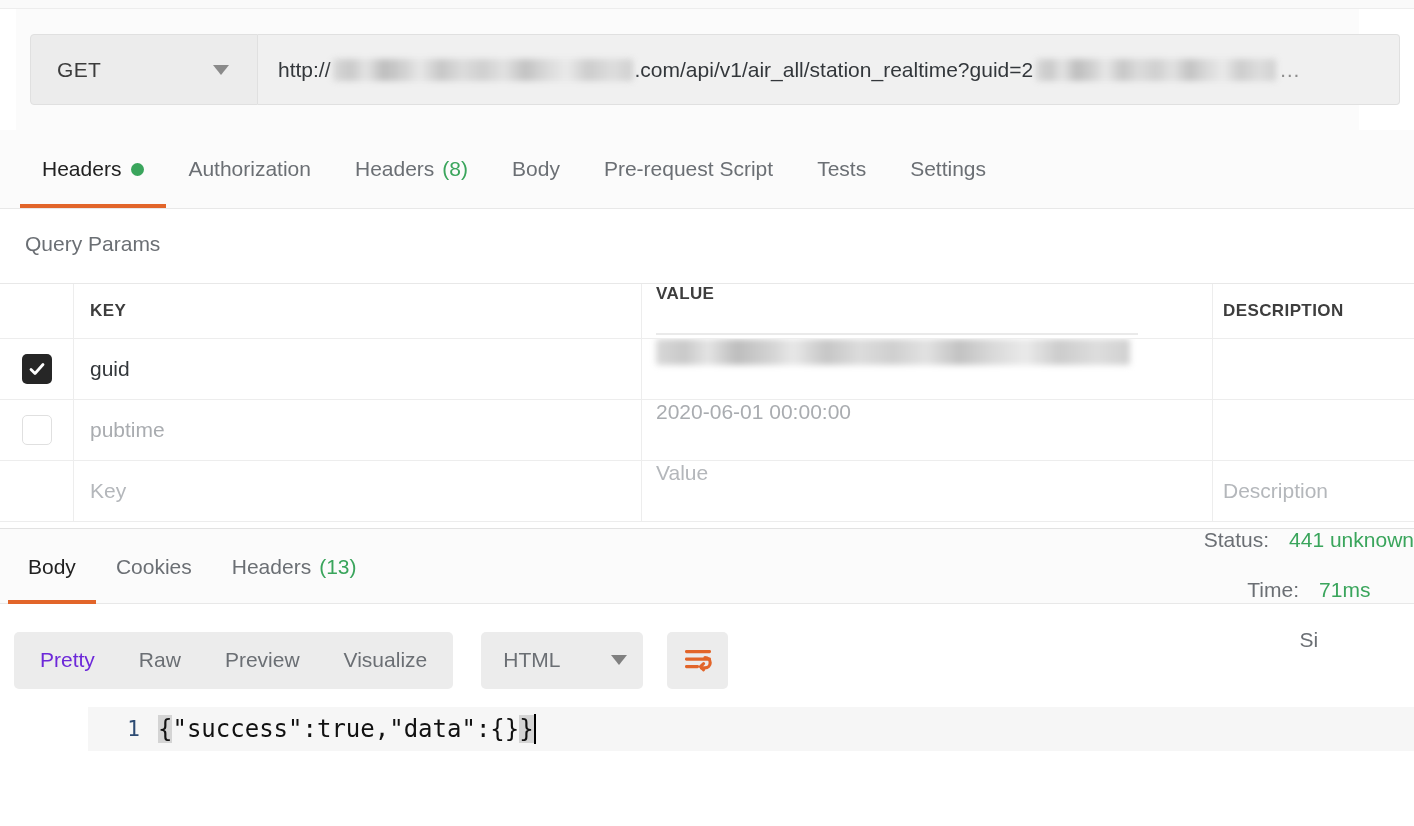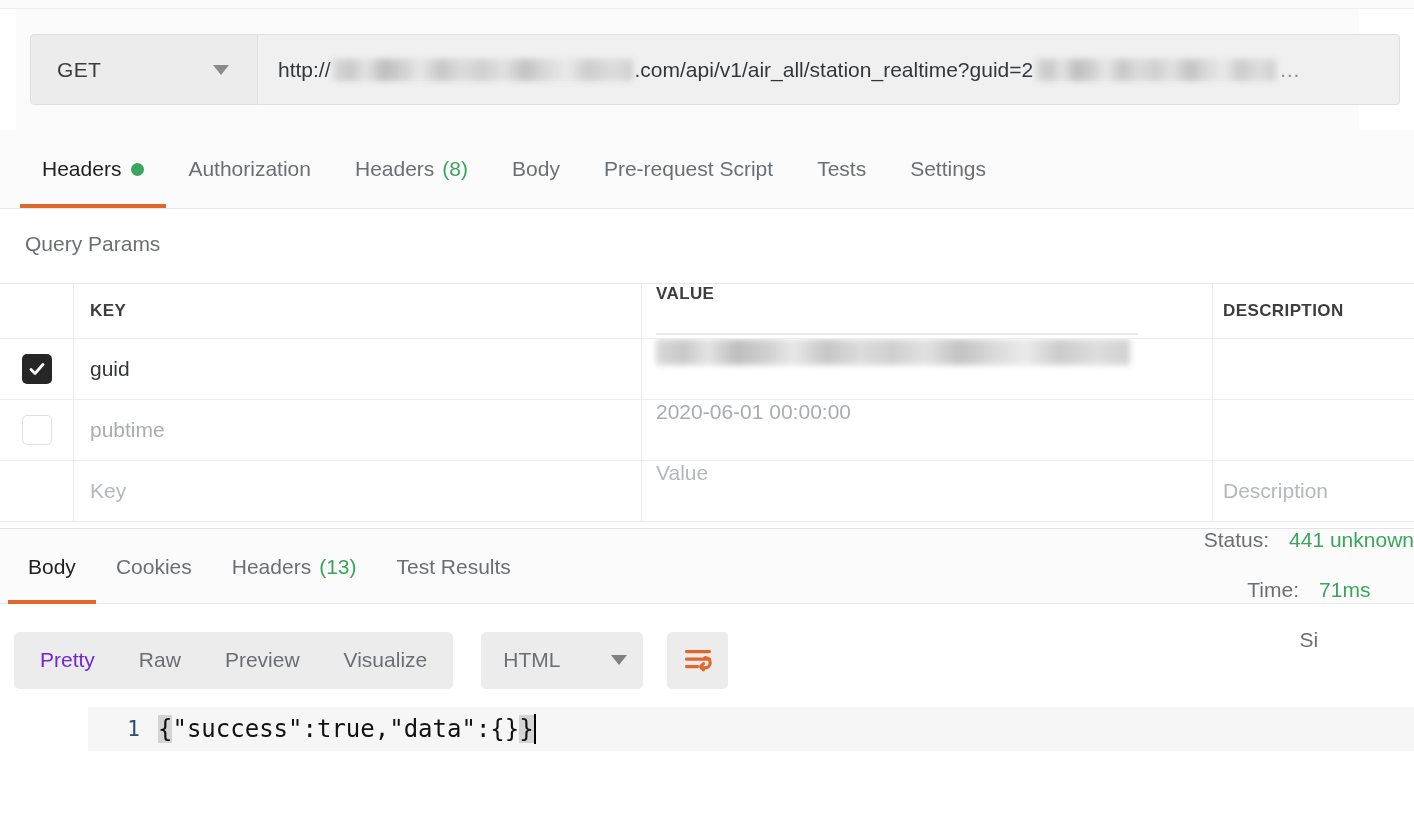--- a/index.html
+++ b/index.html
@@ -329,23 +329,20 @@
     <div class="resp-tab active">
       <span>Body</span>
     </div>
     <div class="resp-tab">
       <span>Cookies</span>
     </div>
     <div class="resp-tab">
       <span>Headers</span>
       <span class="count-green">(13)</span>
     </div>
-    <div class="resp-tab">
-      <span>Test Results</span>
-    </div>
   </div>
 
   <div class="resp-meta">
     <div class="meta-item">
       <span>Status:</span>
       <span class="meta-val">441 unknown</span>
     </div>
     <div class="meta-item">
       <span>Time:</span>
       <span class="meta-val">71ms</span>

